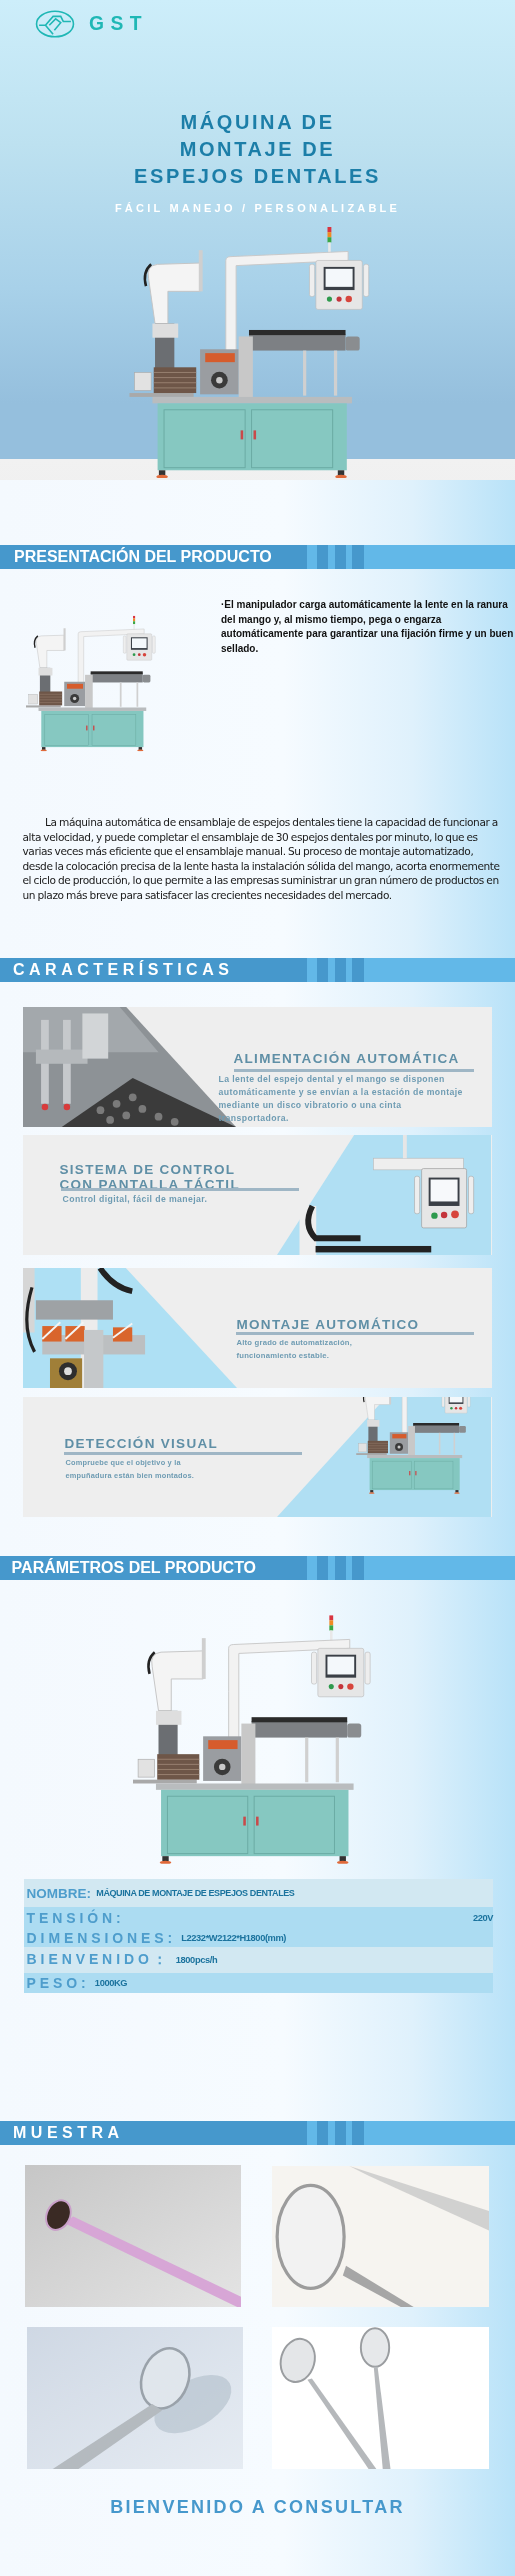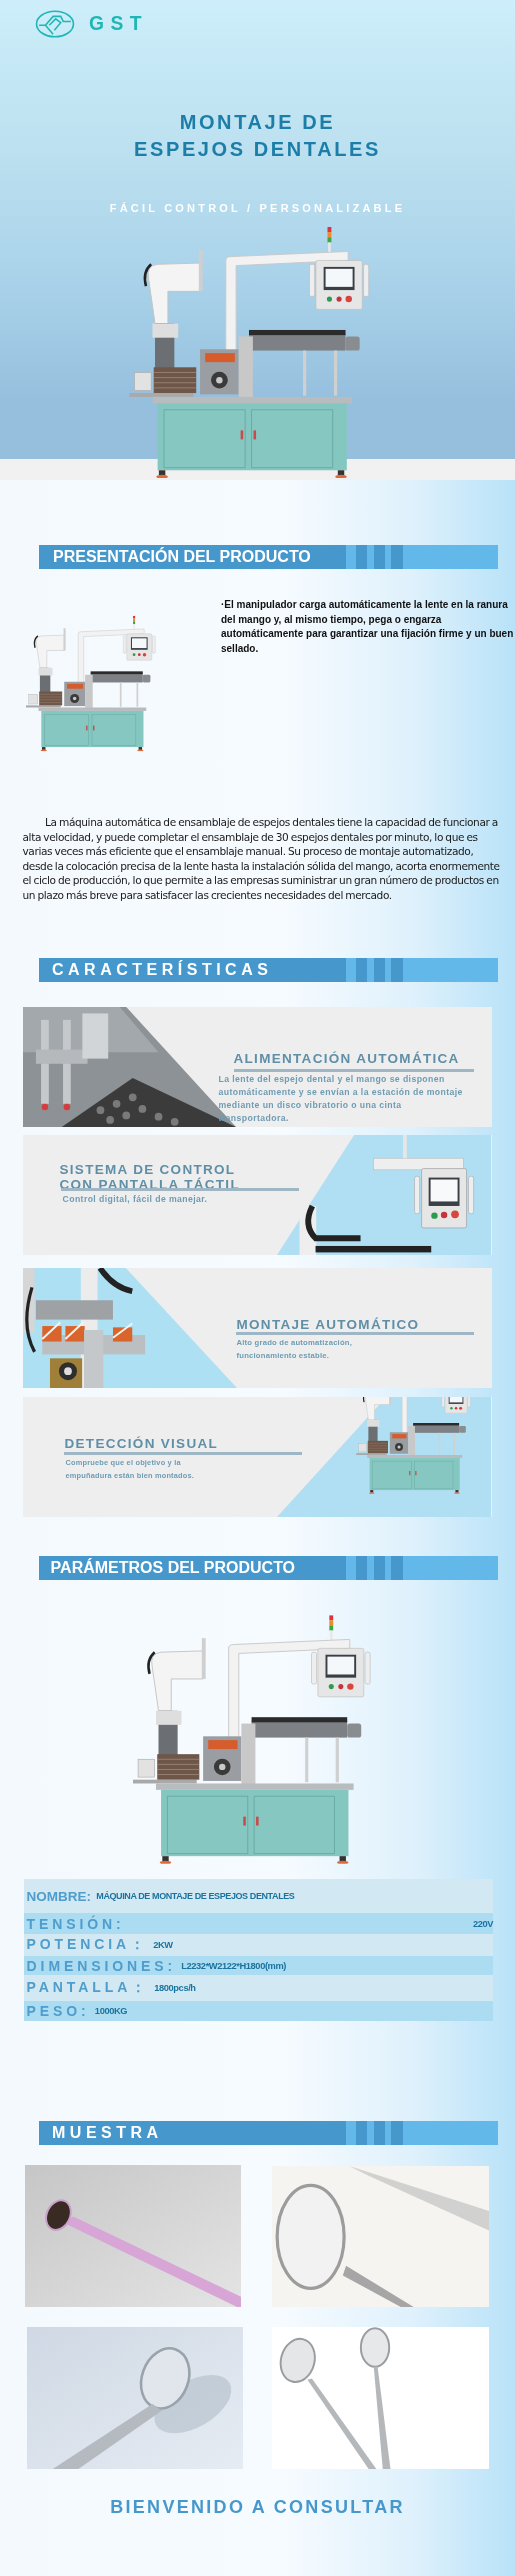--- a/index.html
+++ b/index.html
@@ -38,23 +38,22 @@
     left: 0; top: 202px; width: 515px; text-align: center;
     color: #ffffff; font-weight: bold; font-size: 11px; letter-spacing: 3.2px;
   }
 
   
   .machine { position: absolute; }
   .machine svg { width: 100%; height: 100%; display: block; }
 
   
   .banner {
-    left: 0; width: 459px; height: 24px;
+    left: 0; width: 515px; height: 24px;
     background: #62b8e8;
-    margin-left: 39px;
   }
   .banner .dark { position: absolute; left: 0; top: 0; height: 100%; width: 307px; background: #4698cc; }
   .banner .stripe { position: absolute; top: 0; height: 100%; background: #4698cc; }
   .banner .s1 { left: 317px; width: 11px; }
   .banner .s2 { left: 335px; width: 11px; }
   .banner .s3 { left: 352px; width: 11.6px; }
   .banner .label {
     position: absolute; left: 14px; top: 0; line-height: 24px;
     color: #ffffff; font-weight: bold; font-size: 16px;
     font-family: "Liberation Sans", sans-serif;
@@ -192,24 +191,25 @@
   <div class="abs logo-mark">
     <svg viewBox="0 0 62 44" width="40" height="28">
       <ellipse cx="31" cy="22" rx="29" ry="20" fill="none" stroke="#1fb7b5" stroke-width="2.5"></ellipse>
       <path d="M6 24 L16 24 L28 10 L40 10 L44 18 L56 18" fill="none" stroke="#1fb7b5" stroke-width="2.5"></path>
       <path d="M16 24 L28 38 M22 24 L32 14 L40 20 L30 32" fill="none" stroke="#1fb7b5" stroke-width="2.5"></path>
     </svg>
   </div>
   <div class="abs logo-text">GST</div>
 
   <div class="abs hero-title">
+    <div>MÁQUINA DE</div>
     <div>MONTAJE DE</div>
     <div>ESPEJOS DENTALES</div>
   </div>
-  <div class="abs hero-subtitle">FÁCIL CONTROL / PERSONALIZABLE</div>
+  <div class="abs hero-subtitle">FÁCIL MANEJO / PERSONALIZABLE</div>
 
   <div class="machine" style="left:129px; top:227px; width:258px; height:251px;">
     <svg viewBox="0 0 400 390" width="258" height="251">
         <use href="#machine-sym"></use>
       </svg>
   </div>
 </div>
 
 <div class="abs banner" style="top:545px;">
   <div class="dark"></div>
@@ -354,38 +354,34 @@
   <div class="label" style="left:11.6px;">PARÁMETROS DEL PRODUCTO</div>
 </div>
 
 <div class="machine abs" style="left:133px; top:1601px; width:255px; height:277px;">
   <svg viewBox="0 0 400 390" preserveAspectRatio="xMidYMid meet">
       <use href="#machine-sym"></use>
     </svg>
 </div>
 
 <div class="abs params">
-  <div class="param-row odd" style="height:34px;text-align:center;">
+  <div class="param-row odd" style="height:28px;text-align:center;">
     <span class="param-key nombre">NOMBRE:</span>
     <span class="param-val" style="font-size:9px;">MÁQUINA DE MONTAJE DE ESPEJOS DENTALES</span>
   </div>
   <div class="param-row even" style="height:21px;justify-content:space-between;">
     <span class="param-key">TENSIÓN:</span>
     <span class="param-val">220V</span>
   </div>
-  <div class="param-row odd" style="height:22px;">
-    <span class="param-key">POTENCIA：</span>
-    <span class="param-val">2KW</span>
-  </div>
   <div class="param-row even" style="height:19.3px;">
     <span class="param-key">DIMENSIONES:</span>
     <span class="param-val">L2232*W2122*H1800(mm)</span>
   </div>
   <div class="param-row odd" style="height:26px;">
-    <span class="param-key">PANTALLA：</span>
+    <span class="param-key">BIENVENIDO：</span>
     <span class="param-val">1800pcs/h</span>
   </div>
   <div class="param-row even" style="height:19.3px;">
     <span class="param-key">PESO:</span>
     <span class="param-val">1000KG</span>
   </div>
 </div>
 
 <div class="abs banner" style="top:2121px;">
   <div class="dark"></div>

